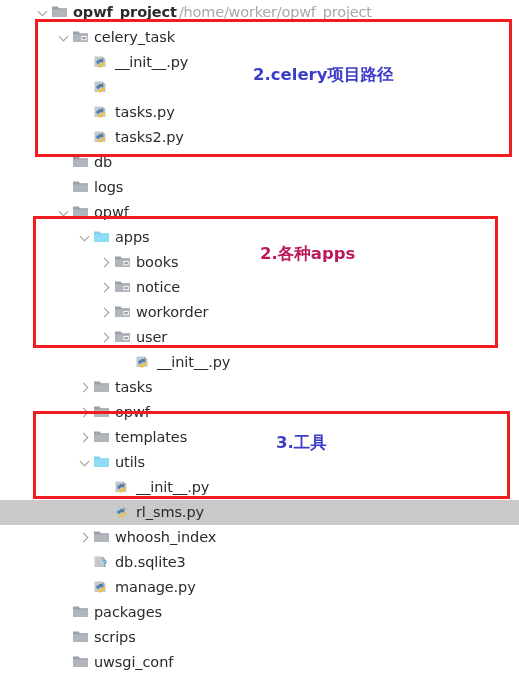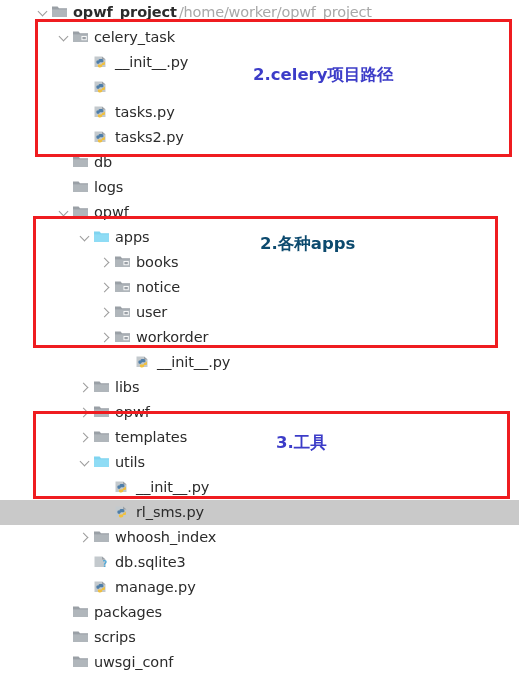--- a/index.html
+++ b/index.html
@@ -257,34 +257,34 @@
       <span style="display: inline-block; width: 99px; min-width: 99px; height: 1px;"></span>
       <span class="chev closed"></span>
       <span class="icon">
         <svg width="17" height="14" viewBox="0 0 17 14">
           <path d="M1 3.2 L1 12 L16 12 L16 3.2 L8 3.2 L6.6 1.6 L1 1.6 Z" fill="#9aa0a6"></path>
           <rect x="1" y="4.4" width="15" height="7.6" fill="#b0b6bb"></rect>
           <rect x="9.5" y="6" width="5.2" height="4.2" fill="#ffffff"></rect>
           <rect x="10.4" y="6.9" width="3.4" height="2.4" fill="#9aa0a6"></rect>
         </svg>
       </span>
-      <span class="label">user</span>
+      <span class="label">workorder</span>
     </div>
     <div class="row">
       <span style="display: inline-block; width: 99px; min-width: 99px; height: 1px;"></span>
       <span class="chev closed"></span>
       <span class="icon">
         <svg width="17" height="14" viewBox="0 0 17 14">
           <path d="M1 3.2 L1 12 L16 12 L16 3.2 L8 3.2 L6.6 1.6 L1 1.6 Z" fill="#9aa0a6"></path>
           <rect x="1" y="4.4" width="15" height="7.6" fill="#b0b6bb"></rect>
           <rect x="9.5" y="6" width="5.2" height="4.2" fill="#ffffff"></rect>
           <rect x="10.4" y="6.9" width="3.4" height="2.4" fill="#9aa0a6"></rect>
         </svg>
       </span>
-      <span class="label">workorder</span>
+      <span class="label">user</span>
     </div>
     <div class="row">
       <span style="display: inline-block; width: 120px; min-width: 120px; height: 1px;"></span>
       <span class="chev none"></span>
       <span class="icon">
         <svg width="17" height="14" viewBox="0 0 17 14">
           <path d="M1.5 1.5 L9 1.5 L12.5 4.6 L12.5 12 L1.5 12 Z" fill="#c3c9cd"></path>
           <path d="M9 1.5 L12.5 4.6 L9 4.6 Z" fill="#9aa0a6"></path>
           <path d="M5.5 5.4 C5.5 4.6 6.2 4.1 8 4.1 C9.8 4.1 10.4 4.7 10.4 5.6 L10.4 7.3 L7.9 7.3 C6.7 7.3 6.1 7.8 6.1 8.8 L4.6 8.8 C3.8 8.8 3.4 8.2 3.4 7 C3.4 5.8 3.8 5.4 4.6 5.4 Z" fill="#4f7ea8"></path>
           <path d="M10.6 6.4 C11.5 6.4 12 6.9 12 8.2 C12 9.5 11.6 10 10.7 10 L9.3 10 L9.3 11.1 C9.3 12 8.6 12.5 7 12.5 C5.4 12.5 4.9 11.9 4.9 11 L4.9 9.4 L7.3 9.4 C8.5 9.4 9.1 8.9 9.1 7.9 L10.6 7.9 Z" fill="#f0c040"></path>
@@ -294,21 +294,21 @@
     </div>
     <div class="row">
       <span style="display: inline-block; width: 78px; min-width: 78px; height: 1px;"></span>
       <span class="chev closed"></span>
       <span class="icon">
         <svg width="17" height="14" viewBox="0 0 17 14">
           <path d="M1 3.2 L1 12 L16 12 L16 3.2 L8 3.2 L6.6 1.6 L1 1.6 Z" fill="#9aa0a6"></path>
           <rect x="1" y="4.4" width="15" height="7.6" fill="#b0b6bb"></rect>
         </svg>
       </span>
-      <span class="label">libs</span>
+      <span class="label">tasks</span>
     </div>
     <div class="row">
       <span style="display: inline-block; width: 78px; min-width: 78px; height: 1px;"></span>
       <span class="chev closed"></span>
       <span class="icon">
         <svg width="17" height="14" viewBox="0 0 17 14">
           <path d="M1 3.2 L1 12 L16 12 L16 3.2 L8 3.2 L6.6 1.6 L1 1.6 Z" fill="#9aa0a6"></path>
           <rect x="1" y="4.4" width="15" height="7.6" fill="#b0b6bb"></rect>
         </svg>
       </span>
@@ -428,20 +428,20 @@
           <path d="M1 3.2 L1 12 L16 12 L16 3.2 L8 3.2 L6.6 1.6 L1 1.6 Z" fill="#9aa0a6"></path>
           <rect x="1" y="4.4" width="15" height="7.6" fill="#b0b6bb"></rect>
         </svg>
       </span>
       <span class="label">uwsgi_conf</span>
     </div>
   </div>
 
 <div id="annots">
     <div class="annot" style="left: 253px; top: 64px; color: rgb(60, 60, 200);">2.celery项目路径</div>
-    <div class="annot" style="left: 260px; top: 233px; color: #0c4a6e;">2.各种apps</div>
+    <div class="annot" style="left: 260px; top: 243px; color: #be185d;">2.各种apps</div>
     <div class="annot" style="left: 276px; top: 432px; color: rgb(60, 60, 200);">3.工具</div>
   </div>
 <div id="boxes">
     <div class="redbox" style="left: 35px; top: 19px; width: 477px; height: 138px; border-color: rgb(239, 28, 32);"></div>
     <div class="redbox" style="left: 33px; top: 216px; width: 465px; height: 132px; border-color: rgb(239, 28, 32);"></div>
     <div class="redbox" style="left: 33px; top: 411px; width: 477px; height: 88px; border-color: rgb(239, 28, 32);"></div>
   </div>
 
 </body></html>

